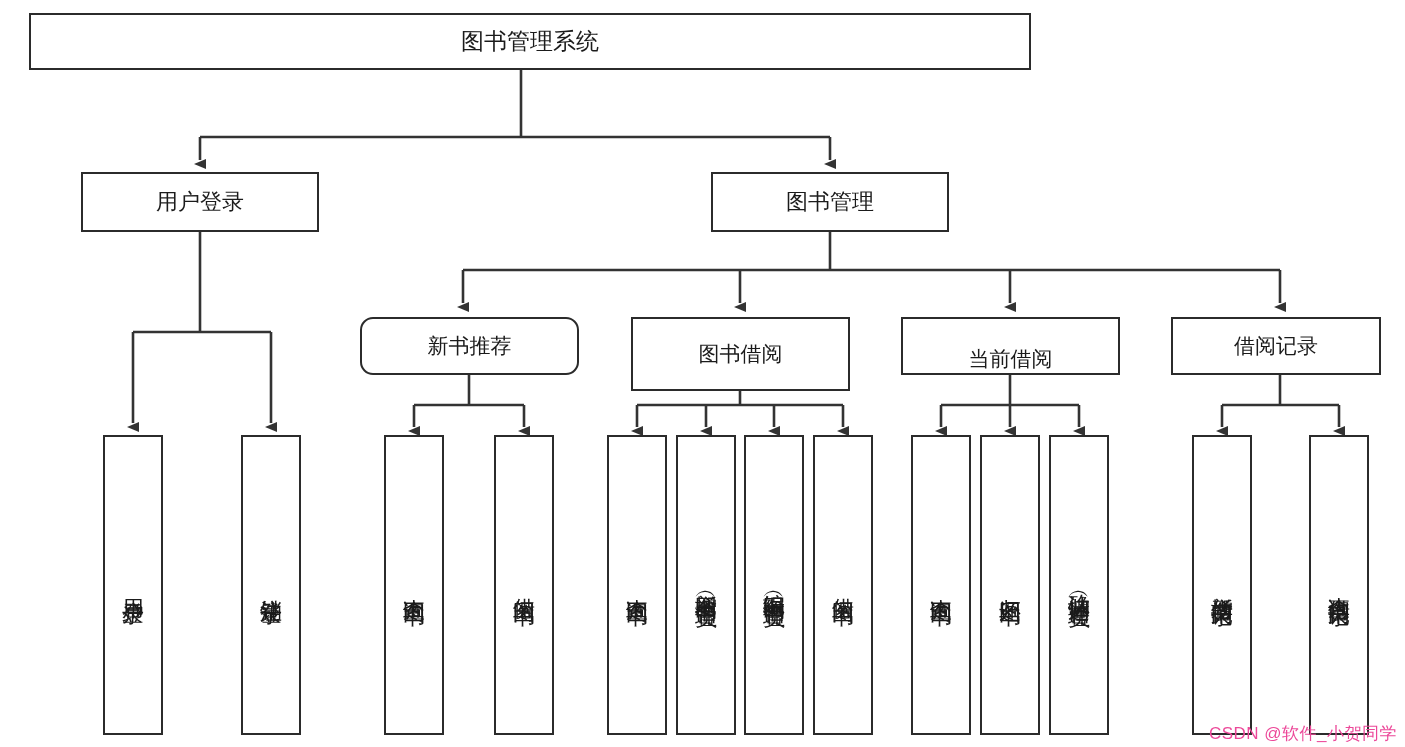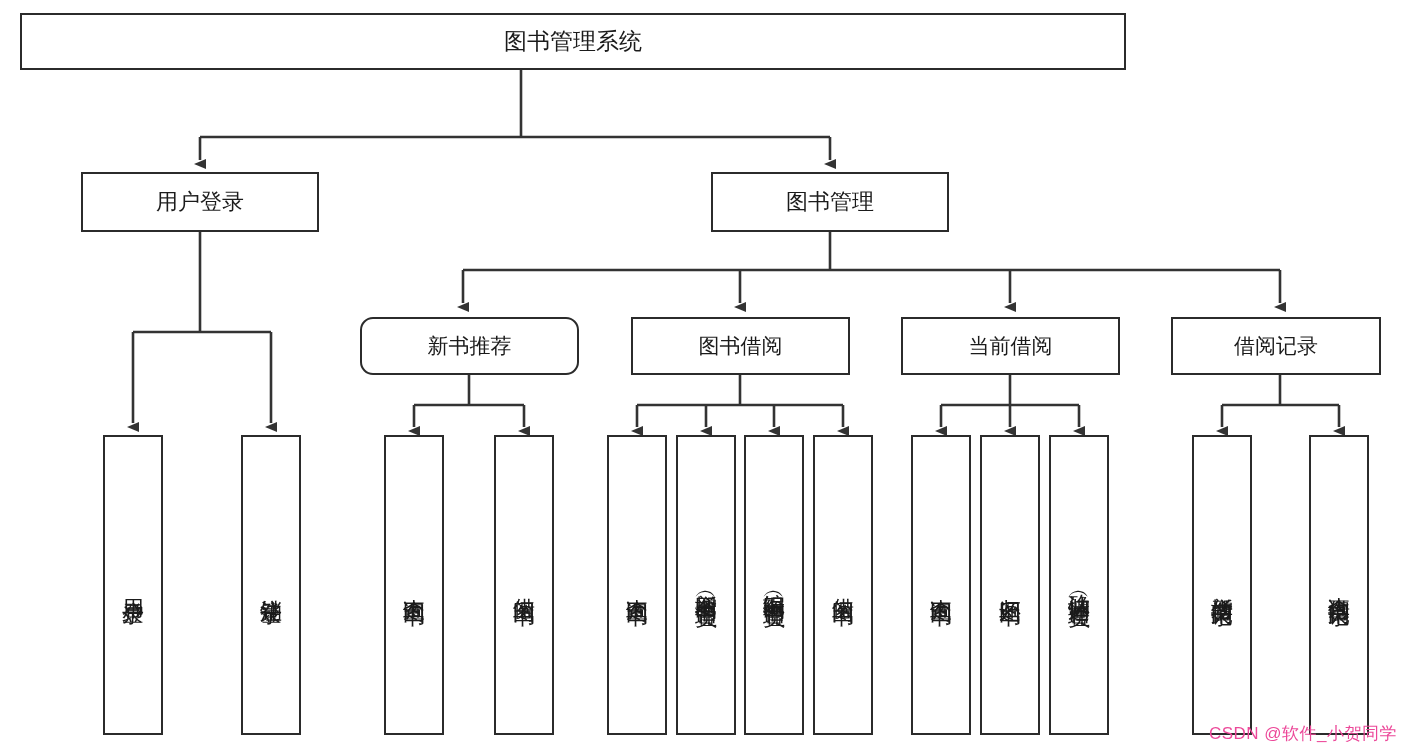--- a/index.html
+++ b/index.html
@@ -120,41 +120,41 @@
       <path d="M1010,405 L1010,427" marker-end="url(#arrow)"></path>
       <path d="M1079,405 L1079,427" marker-end="url(#arrow)"></path>
 
       <path d="M1280,375 L1280,405"></path>
       <path d="M1222,405 L1339,405"></path>
       <path d="M1222,405 L1222,427" marker-end="url(#arrow)"></path>
       <path d="M1339,405 L1339,427" marker-end="url(#arrow)"></path>
     </g>
   </svg>
 
-  <div class="node root" style="left:20px; top:13px; width:1106px; height:57px;">
+  <div class="node root" style="left:29px; top:13px; width:1002px; height:57px;">
     <span class="label">图书管理系统</span>
   </div>
 
   <div class="node level2" style="left:81px; top:172px; width:238px; height:60px;">
     <span class="label">用户登录</span>
   </div>
 
   <div class="node level2" style="left:711px; top:172px; width:238px; height:60px;">
     <span class="label">图书管理</span>
   </div>
 
   <div class="node level3" style="left:360px; top:317px; width:219px; height:58px;border-radius:13px;">
     <span class="label">新书推荐</span>
   </div>
 
-  <div class="node level3" style="left:631px; top:317px; width:219px; height:58px;">
+  <div class="node level3" style="left:631px; top:317px; width:219px; height:74px;">
     <span class="label">图书借阅</span>
   </div>
 
-  <div class="node level3" style="left:901px; top:317px; width:219px; height:58px;">
+  <div class="node level3" style="left:901px; top:317px; width:219px; height:58px;align-items:flex-end;">
     <span class="label">当前借阅</span>
   </div>
 
   <div class="node level3" style="left:1171px; top:317px; width:210px; height:58px;">
     <span class="label">借阅记录</span>
   </div>
 
   <div class="node leaf" style="left:103px; top:435px; width:60px; height:300px;">
     <span class="label">用户登录</span>
   </div>

